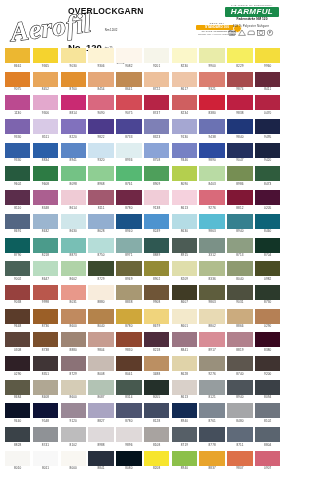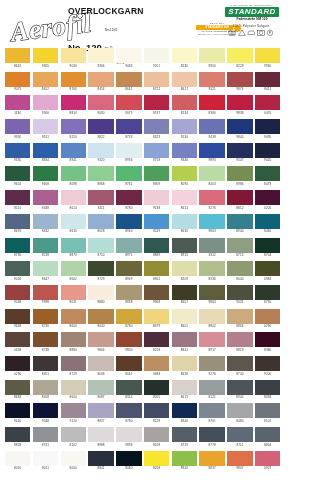--- a/index.html
+++ b/index.html
@@ -115,21 +115,21 @@
                 <line x1="2" y1="2" x2="7" y2="2" stroke="#333" stroke-width=".3"></line>
               </svg>
           </span>
         </div>
       </div>
     </div>
 
     <div class="madeira">
       <div class="madeira-top">THE WORLD OF EMBROIDERY</div>
       <div class="madeira-word">
-        <span>STANDARD</span>
+        <span>HARMFUL</span>
       </div>
       <div class="madeira-sub">Fadenstärke NM 120</div>
     </div>
 
     <div class="oeko">
       <div class="oeko-l1">OEKO-TEX</div>
       <div class="oeko-bar">
         <span>STANDARD 100</span>
         <span class="oeko-dot"></span>
       </div>

